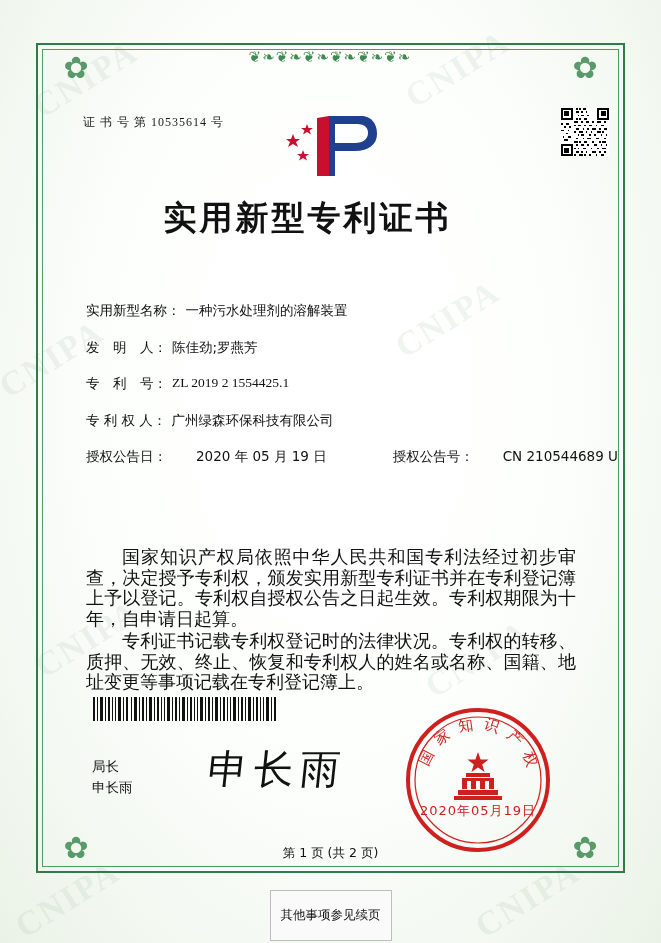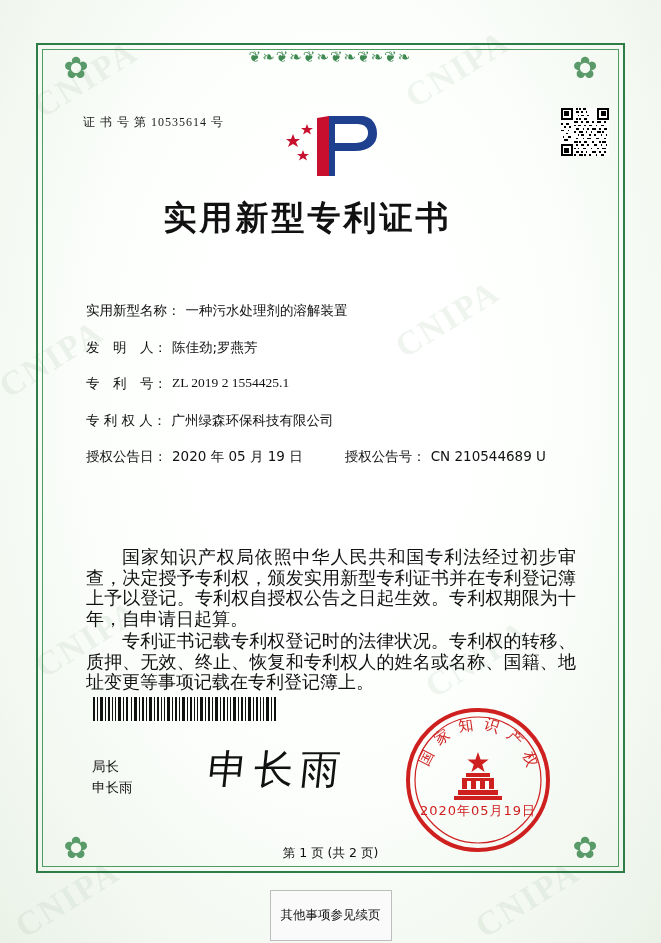--- a/index.html
+++ b/index.html
@@ -419,21 +419,21 @@
       <span class="field-value mono">ZL 2019 2 1554425.1</span>
     </div>
 
 
     <div class="field-row">
       <span class="field-label">专 利 权 人：</span>
       <span class="field-value">广州绿森环保科技有限公司</span>
     </div>
 
 
-    <div class="field-row row-two-col" style="margin-top:16px;">
+    <div class="field-row row-two-col" style="margin-top:16px;gap:24px;">
       <span class="field-label">授权公告日：</span>
       <span class="field-value" style="flex:0 0 auto;">2020 年 05 月 19 日</span>
       <span class="second">授权公告号：</span>
       <span class="field-value" style="flex:0 0 auto;">CN 210544689 U</span>
     </div>
 
   </div>
 
   <div class="paras">
     <p>国家知识产权局依照中华人民共和国专利法经过初步审查，决定授予专利权，颁发实用新型专利证书并在专利登记簿上予以登记。专利权自授权公告之日起生效。专利权期限为十年，自申请日起算。</p>

